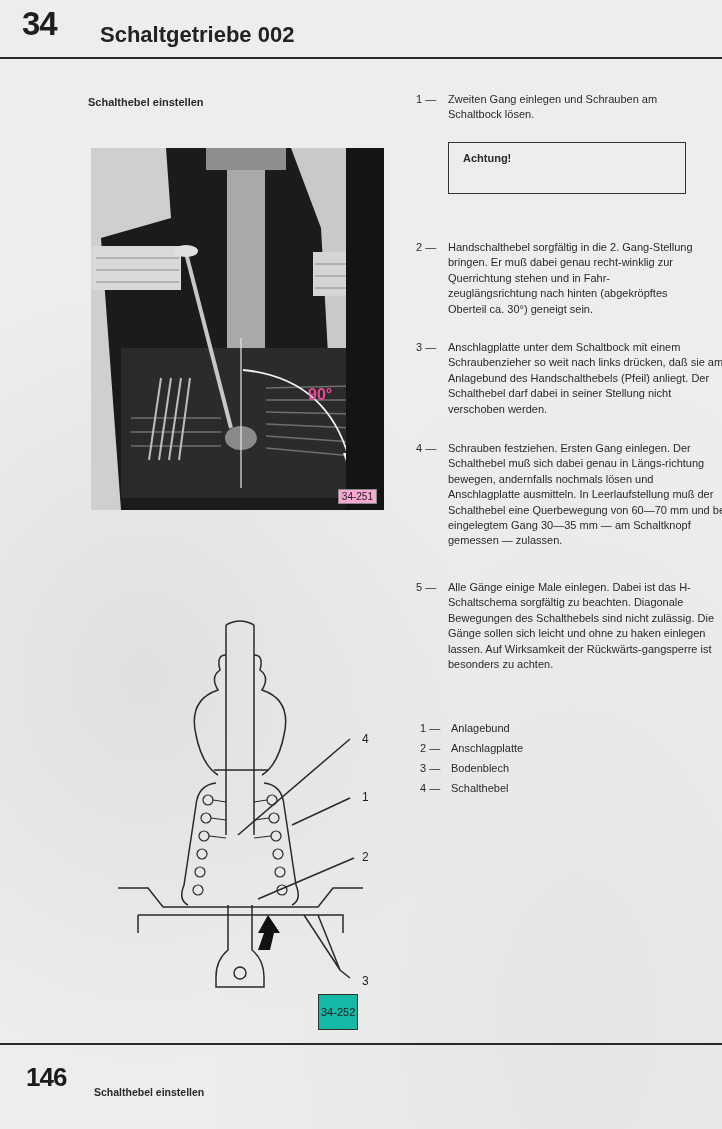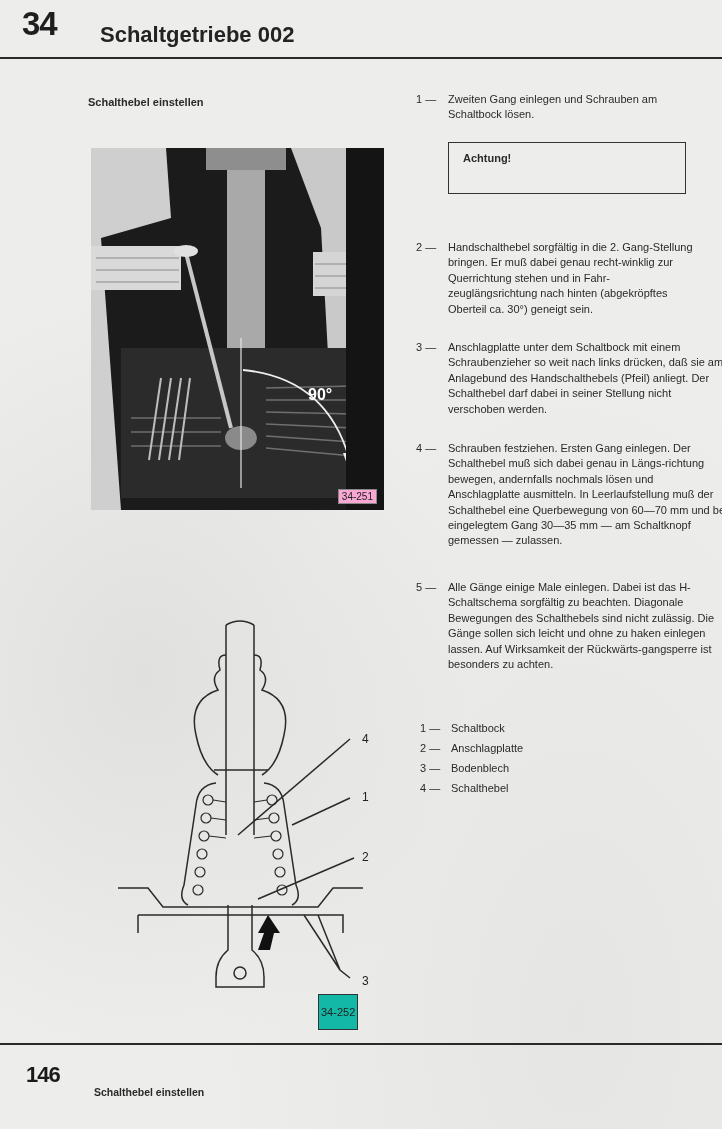--- a/index.html
+++ b/index.html
@@ -40,29 +40,29 @@
   .legend-label { position: absolute; left: 31px; }
 
   .photo {
     position: absolute; left: 91px; top: 148px; width: 293px; height: 362px;
     background: #1a1a1a; overflow: hidden;
   }
   .photo-label {
     position: absolute; right: 7px; bottom: 6px; background: #f9a8d4; color: #222;
     font-size: 10px; padding: 1px 3px; border: 1px solid #888;
   }
-  .photo-angle { position: absolute; left: 217px; top: 238px; color: #ffffff; font-size: 16px; font-weight: bold; }
+  .photo-angle { position: absolute; left: 217px; top: 238px; color: #ec4899; font-size: 16px; font-weight: bold; }
 
   .drawing { position: absolute; left: 118px; top: 615px; width: 262px; height: 400px; }
   .drawing-label {
     position: absolute; left: 318px; top: 994px; font-size: 11px; color: #222;
     border: 1px solid #333; padding: 11px 2px; background: #14b8a6;
   }
 
-  .page-num { position: absolute; left: 26px; top: 1062px; font-size: 22px; font-weight: bold; color: #1a1a1a; letter-spacing: -1px; }
+  .page-num { position: absolute; left: 26px; top: 1062px; font-size: 26px; font-weight: bold; color: #1a1a1a; letter-spacing: -1px; }
   .footer-title { position: absolute; left: 94px; top: 1086px; font-size: 10.5px; font-weight: bold; color: #2a2a2a; }
 </style>
 </head>
 <body>
 
 <div class="page-bg"></div>
 
 <div class="chapter-num">34</div>
 <div class="chapter-title">Schaltgetriebe 002</div>
 <div class="rule-top"></div>
@@ -204,21 +204,21 @@
       <text x="244" y="246">2</text>
       <text x="244" y="370">3</text>
     </g>
   </svg>
 </div>
 <div class="drawing-label">34-252</div>
 
 <div class="legend">
   <div class="legend-item">
     <span class="legend-num">1 —</span>
-    <span class="legend-label">Schaltbock</span>
+    <span class="legend-label">Anlagebund</span>
   </div>
   <div class="legend-item">
     <span class="legend-num">2 —</span>
     <span class="legend-label">Anschlagplatte</span>
   </div>
   <div class="legend-item">
     <span class="legend-num">3 —</span>
     <span class="legend-label">Bodenblech</span>
   </div>
   <div class="legend-item">

